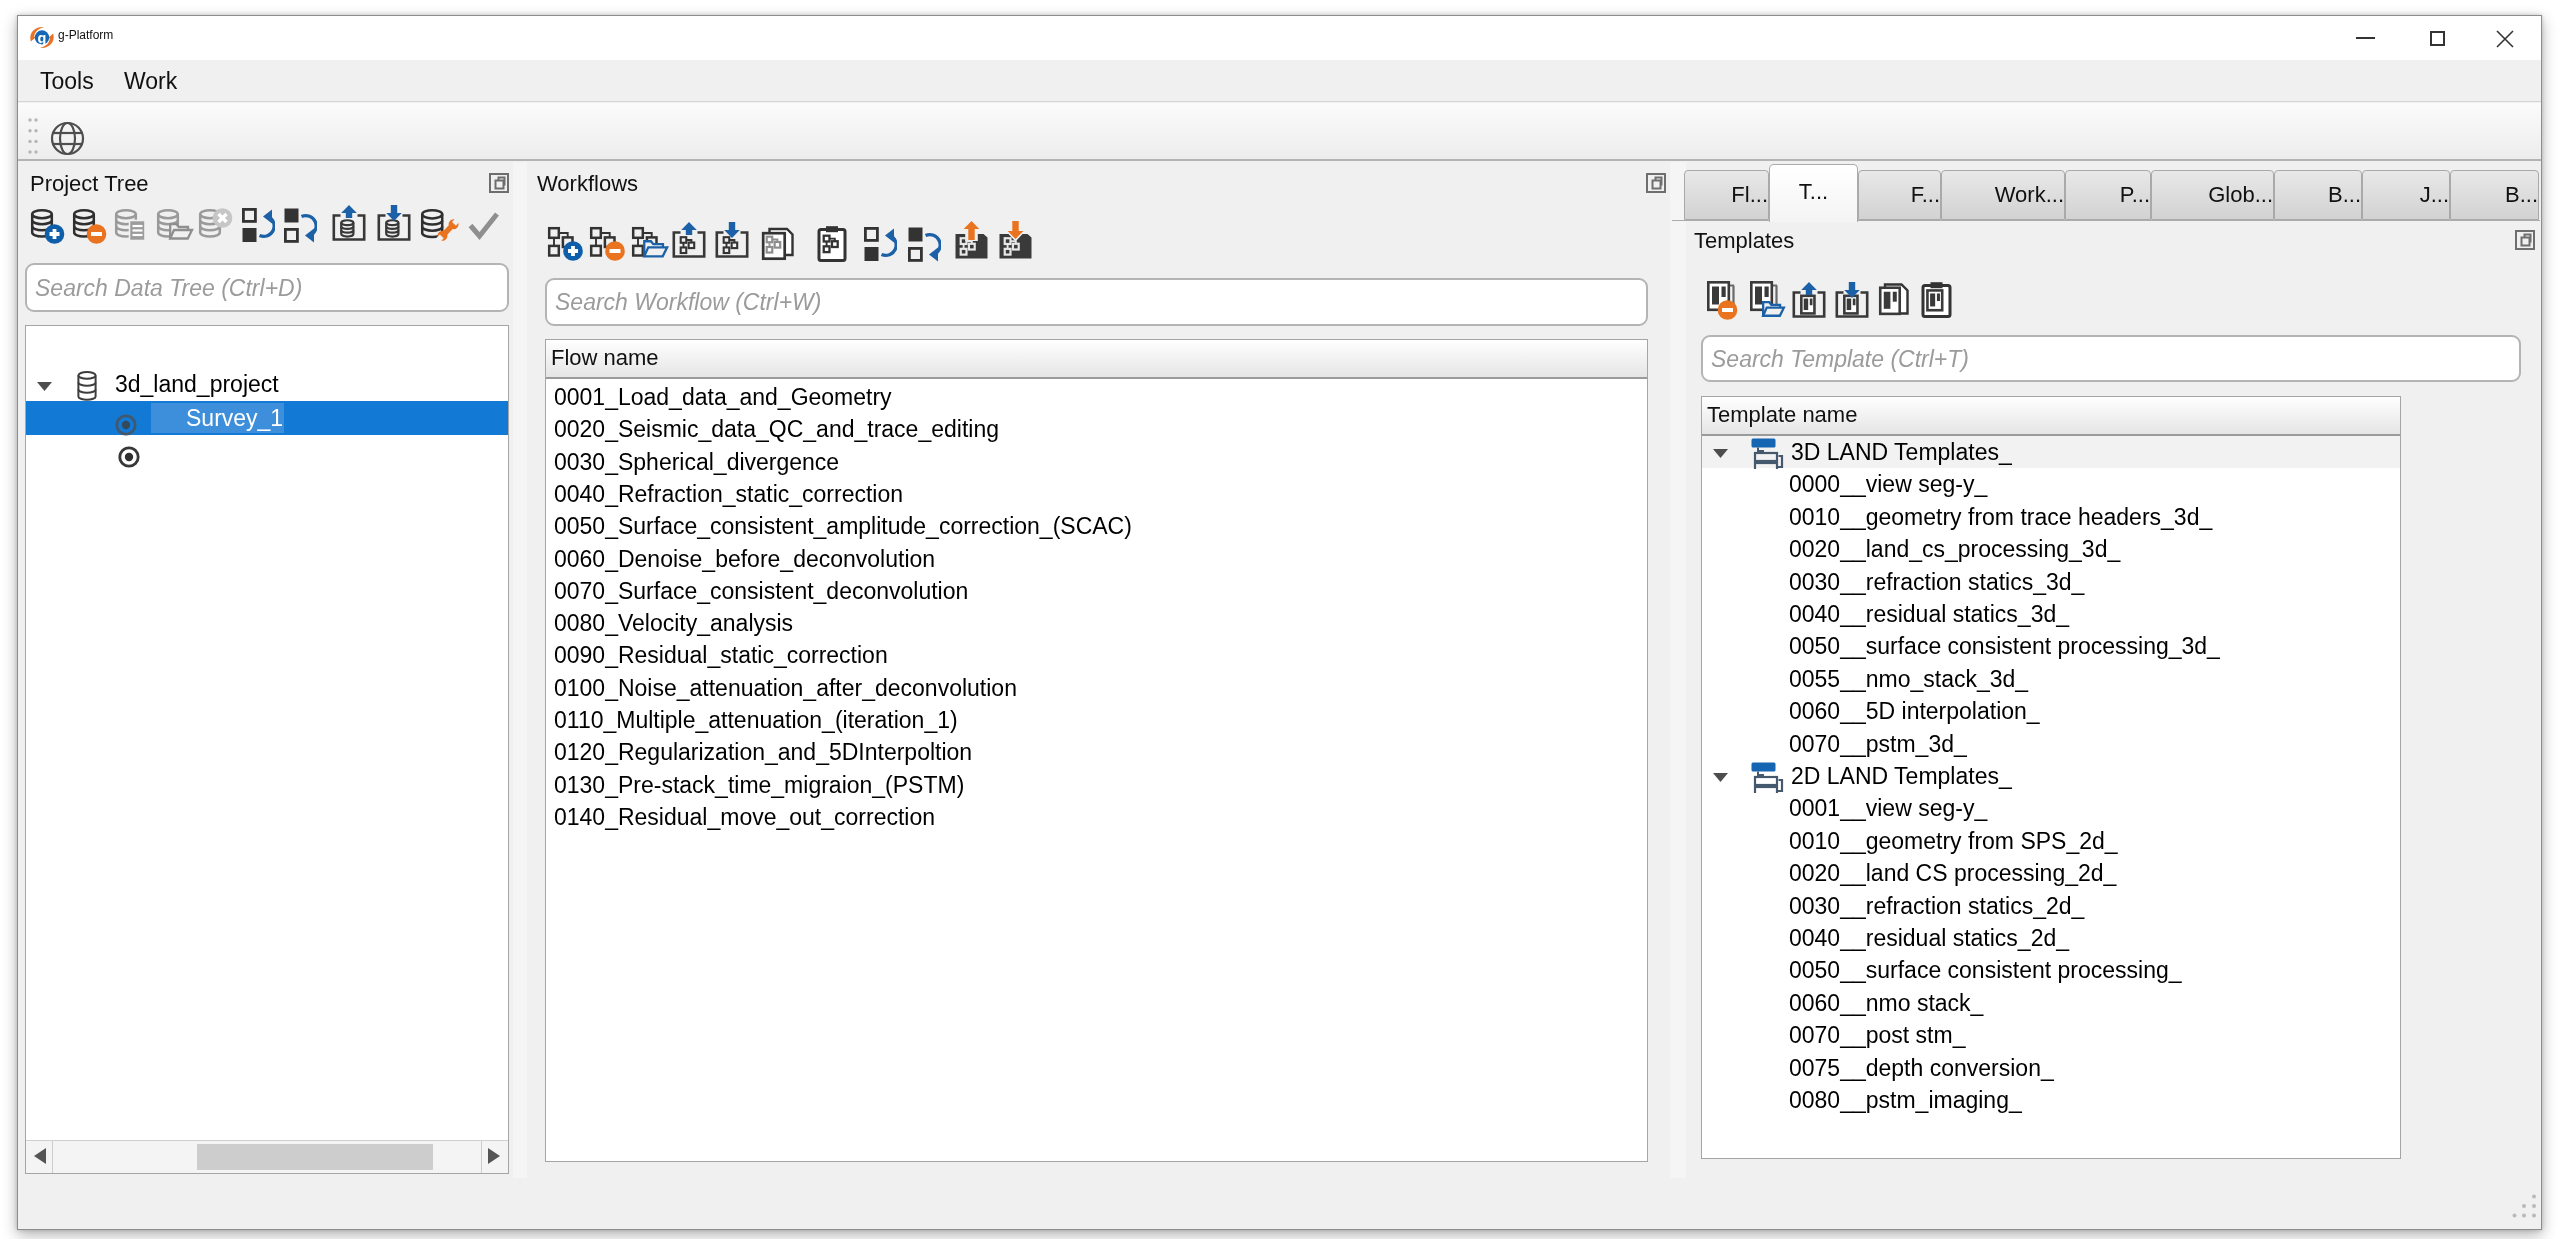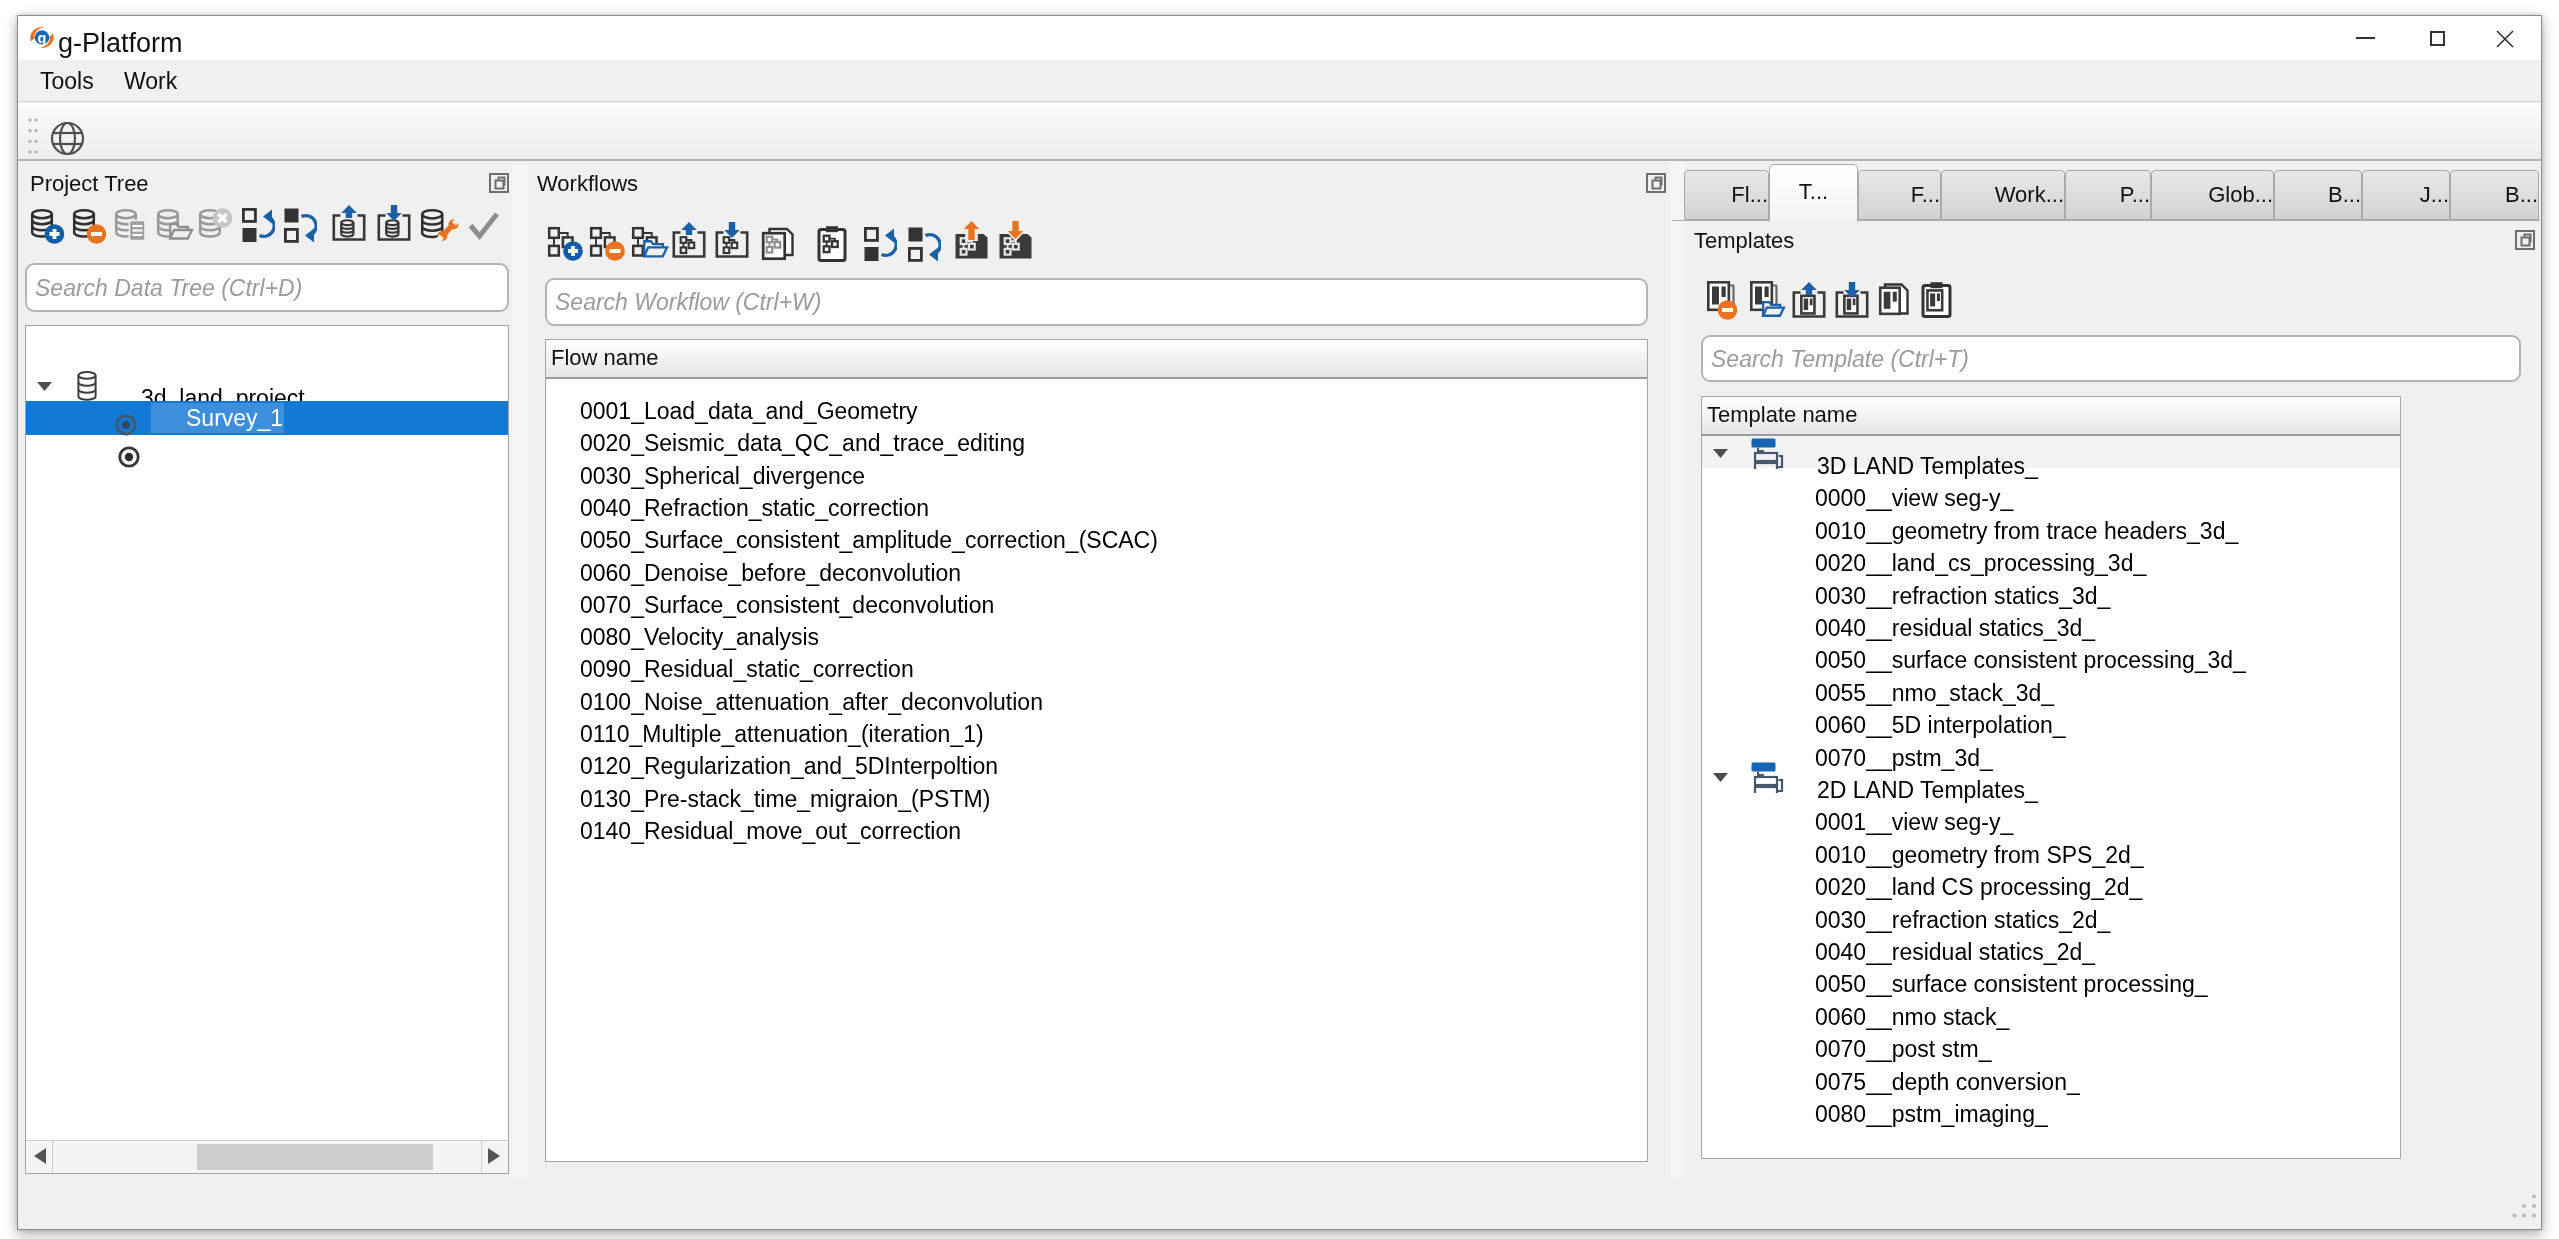--- a/index.html
+++ b/index.html
@@ -10,42 +10,42 @@
 #menubar { position:absolute; left:18px; top:60px; width:2523px; height:42px; background:#f0f0f0; border-bottom:1px solid #d5d5d5; }
 #toolbar { position:absolute; left:18px; top:103px; width:2523px; height:58px; background:linear-gradient(#fbfbfb,#ededed); border-bottom:2px solid #b4b4b4; }
 .menuitem { position:absolute; top:60px; height:42px; line-height:42px; font-size:23px; color:#111; }
 .ptitle { font-size:22px; color:#111; }
 .searchbox { position:absolute; background:#fff; border:2px solid #b4b4b4; border-radius:9px; }
 .searchbox span { position:absolute; left:8px; top:50%; transform:translateY(-50%); font-style:italic; font-size:23px; color:#9b9b9b; white-space:pre; }
 .list { position:absolute; background:#fff; border:1px solid #a5a5a5; }
 .lhead { position:absolute; left:0; top:0; right:0; height:39px; background:linear-gradient(#ffffff,#e5e5e5); border-bottom:2px solid #9a9a9a; font-size:22px; color:#111; }
 .lhead span { position:absolute; top:5px; }
 .row { position:absolute; left:0; right:0; font-size:23px; color:#000; white-space:pre; }
-.row span { position:absolute; top:14px;margin-left:26px; }
+.row span { position:absolute; top:0; }
 .rowsel { background:#127ad5; color:#fff; }
 .floaticon { position:absolute; width:20px; height:20px; }
 .tab { position:absolute; top:170px; height:50px; background:linear-gradient(#e8e8e8,#d2d2d2); border:1px solid #a9a9a9; border-radius:4px 4px 0 0; font-size:22px; color:#111; text-align:center; }
 .tab span { display:block; margin-top:11px;text-align:right; }
 #tabactive { position:absolute; top:164px; height:58px; background:linear-gradient(#ffffff,#f4f4f4); border:1px solid #ababab; border-bottom:none; border-radius:5px 5px 0 0; font-size:22px; color:#111; text-align:center; z-index:3; }
 #tabactive span { display:block; margin-top:14px; }
 </style>
 </head>
 <body>
 <div id="win"></div>
 <div id="titlebar"></div>
 <div id="menubar"></div>
 <div id="toolbar"></div>
 
 <svg class="abs" style="left:29px;top:26px" width="26" height="23" viewBox="0 0 26 23">
   <path d="M1.5 14 C 0 6 7 0.2 15 1.2 C 9.5 2.2 5.5 6 5.2 10.5 L6.5 11.5 L1.8 15.5 Z" fill="#e87225"></path>
   <path d="M24.5 9 C 26 17 19 22.8 11 21.8 C 16.5 20.8 20.5 17 20.8 12.5 L19.5 11.5 L24.2 7.5 Z" fill="#e87225"></path>
   <circle cx="13" cy="11.5" r="7.2" fill="#1467b4"></circle>
   <text x="13" y="16.8" font-size="14.5" font-weight="bold" fill="#fff" text-anchor="middle" font-family="Liberation Sans">g</text>
 </svg>
-<div class="abs" style="left:58px;top:28px;font-size:27px;color:#111">g-Platform</div>
+<div class="abs" style="left:58px;top:28px;font-size:12px;color:#111">g-Platform</div>
 
 <div class="abs" style="left:2356px;top:37px;width:19px;height:2px;background:#333"></div>
 <div class="abs" style="left:2430px;top:31px;width:15px;height:15px;border:2px solid #333"></div>
 <svg class="abs" style="left:2496px;top:30px" width="18" height="18" viewBox="0 0 18 18">
     <path d="M1 1 L17 17 M17 1 L1 17" stroke="#333" stroke-width="1.6" fill="none"></path>
   </svg>
 
 <div class="menuitem" style="left:40px">Tools</div>
 <div class="menuitem" style="left:124px">Work</div>
 

